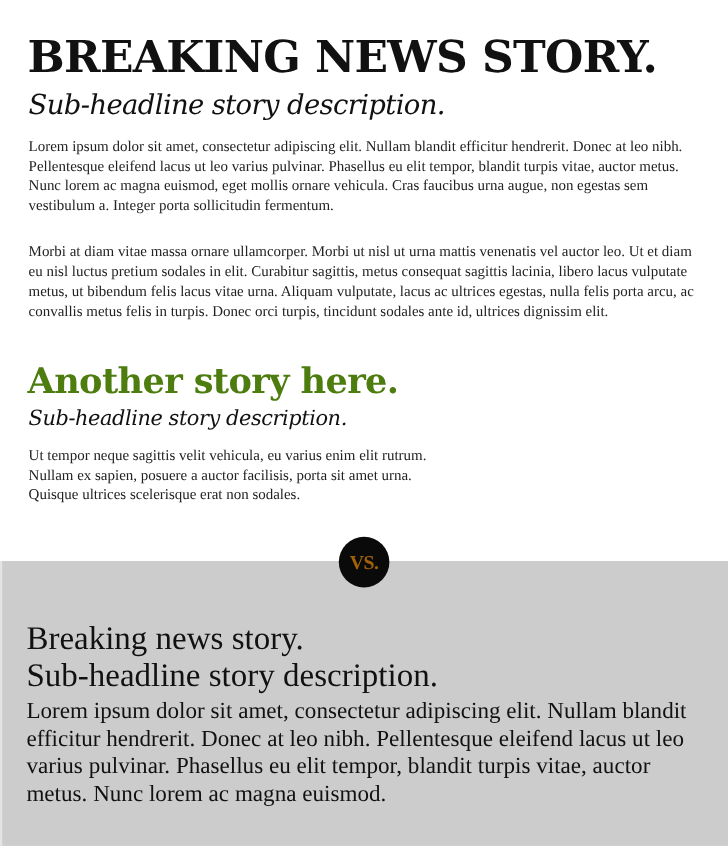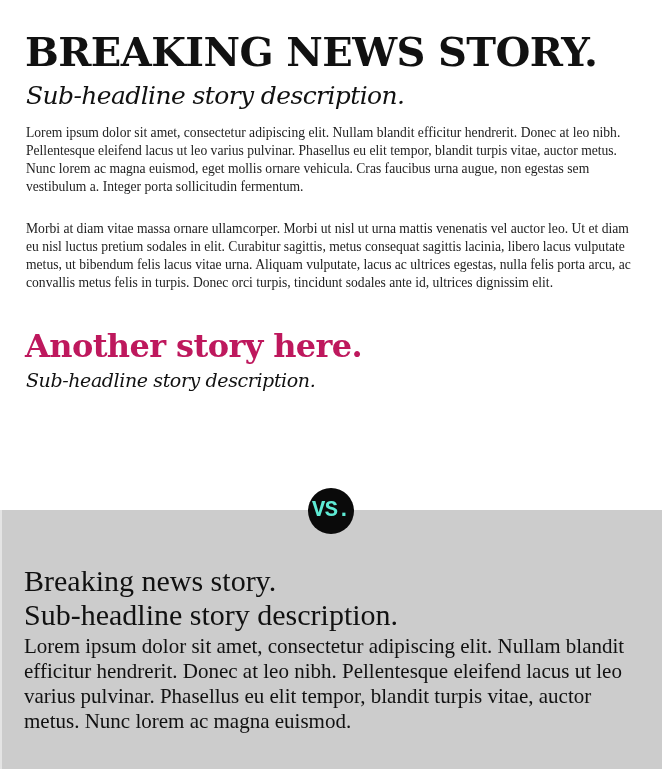--- a/index.html
+++ b/index.html
@@ -64,21 +64,21 @@
       position: absolute;
       left: 25px;
       top: 326px;
       margin: 0;
       font-family: "DejaVu Serif", serif;
       font-weight: bold;
       font-size: 32px;
       letter-spacing: -0.6px;
       line-height: 40px;
       white-space: nowrap;
-      color: #be185d;
+      color: #4d7c0f;
     }
     .subhead-second {
       position: absolute;
       left: 26px;
       top: 367px;
       margin: 0;
       font-family: "DejaVu Serif", serif;
       font-style: italic;
       font-weight: normal;
       font-size: 19px;
@@ -128,39 +128,40 @@
       width: 46px;
       height: 46px;
       border-radius: 50%;
       background: #0a0a0a;
       display: flex;
       align-items: center;
       justify-content: center;
       z-index: 5;
     }
     .vs-text {
-      font-family: Liberation Mono, monospace;
+      font-family: Liberation Serif, serif;
       font-weight: bold;
-      font-size: 22px;
+      font-size: 18px;
       letter-spacing: -0.5px;
-      color: #5eead4;
+      color: #a16207;
       line-height: 1;
     }
   </style>
 </head>
 <body>
 
 <div class="top">
   <h1 class="headline-main">BREAKING NEWS STORY.</h1>
   <h2 class="subhead-main">Sub-headline story description.</h2>
   <p class="body-text p1">Lorem ipsum dolor sit amet, consectetur adipiscing elit. Nullam blandit efficitur hendrerit. Donec at leo nibh. Pellentesque eleifend lacus ut leo varius pulvinar. Phasellus eu elit tempor, blandit turpis vitae, auctor metus. Nunc lorem ac magna euismod, eget mollis ornare vehicula. Cras fau­cibus urna augue, non egestas sem vestibulum a. Integer porta sollicitudin fermentum.</p>
   <p class="body-text p2">Morbi at diam vitae massa ornare ullamcorper. Morbi ut nisl ut urna mattis venenatis vel auctor leo. Ut et diam eu nisl luctus pretium sodales in elit. Curabitur sagittis, metus consequat sagittis lacinia, libero lacus vulputate metus, ut bibendum felis lacus vitae urna. Aliquam vulputate, lacus ac ultrices egestas, nulla felis porta arcu, ac convallis metus felis in turpis. Donec orci turpis, tinc­idunt sodales ante id, ultrices dignissim elit.</p>
 
   <h1 class="headline-second">Another story here.</h1>
   <h2 class="subhead-second">Sub-headline story description.</h2>
+  <p class="body-text p3">Ut tempor neque sagittis velit vehicula, eu varius enim elit rutrum. Nullam ex sapien, posuere a auctor facilisis, porta sit amet urna. Quisque ultrices scelerisque erat non so­dales.</p>
 </div>
 
 <div class="bottom"></div>
 <h1 class="lower-headline">Breaking news story.</h1>
 <h2 class="lower-subhead">Sub-headline story description.</h2>
 <p class="lower-body">Lorem ipsum dolor sit amet, consectetur adipiscing elit. Nullam blandit efficitur hendrerit. Donec at leo nibh. Pellentesque eleif­end lacus ut leo varius pulvinar. Phasellus eu elit tempor, blan­dit turpis vitae, auctor metus. Nunc lorem ac magna euismod.</p>
 
 <div class="vs-badge">
   <span class="vs-text">VS.</span>
 </div>

